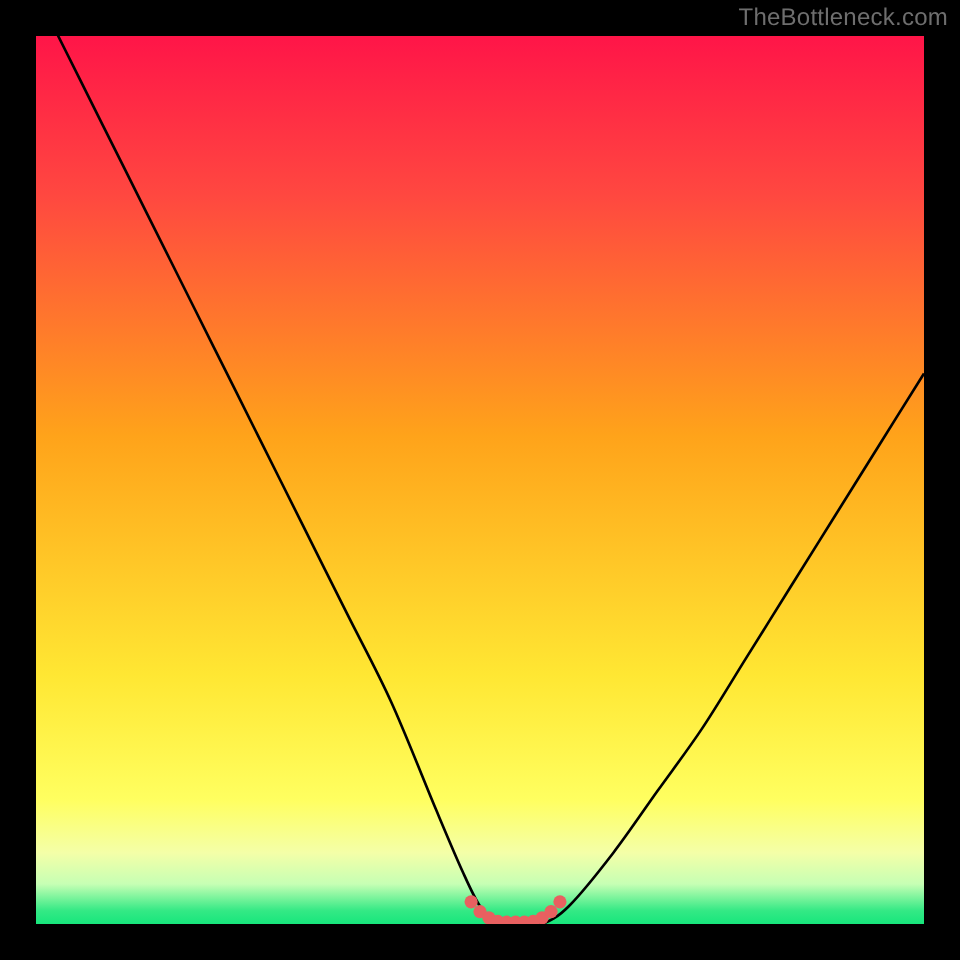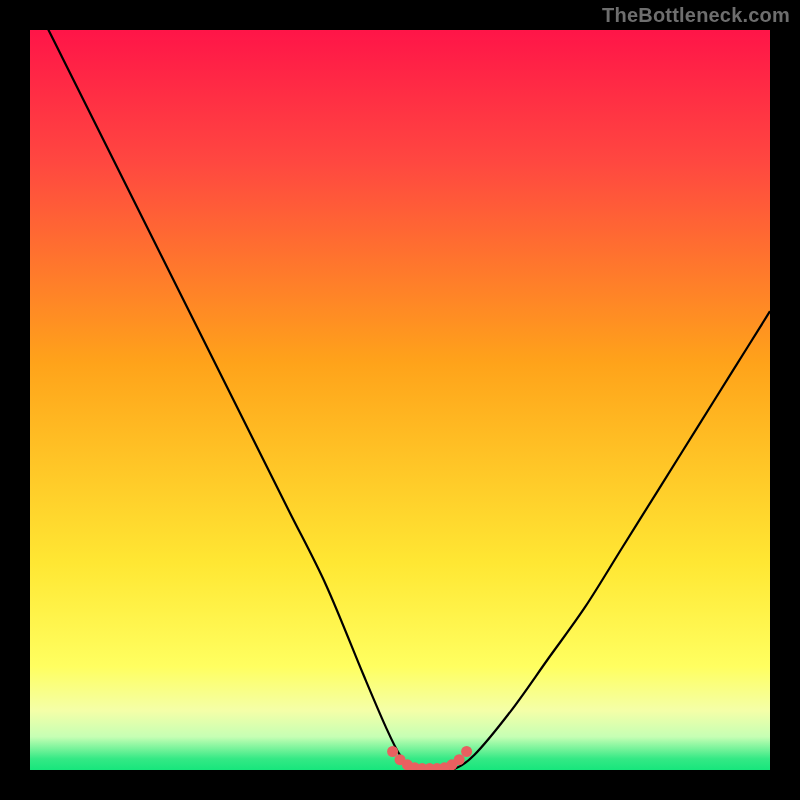--- a/index.html
+++ b/index.html
@@ -16,21 +16,21 @@
     width: 800px;
     height: 800px;
     background: #000000;
   }
   .watermark {
     position: absolute;
     top: 4px;
     right: 10px;
     font-size: 20px;
     color: #6e6e6e;
-    font-weight: 700;
+    font-weight: 400;
     letter-spacing: 0.2px;
     user-select: none;
   }
   .plot {
     position: absolute;
     left: 30px;
     top: 30px;
     width: 740px;
     height: 740px;
   }

